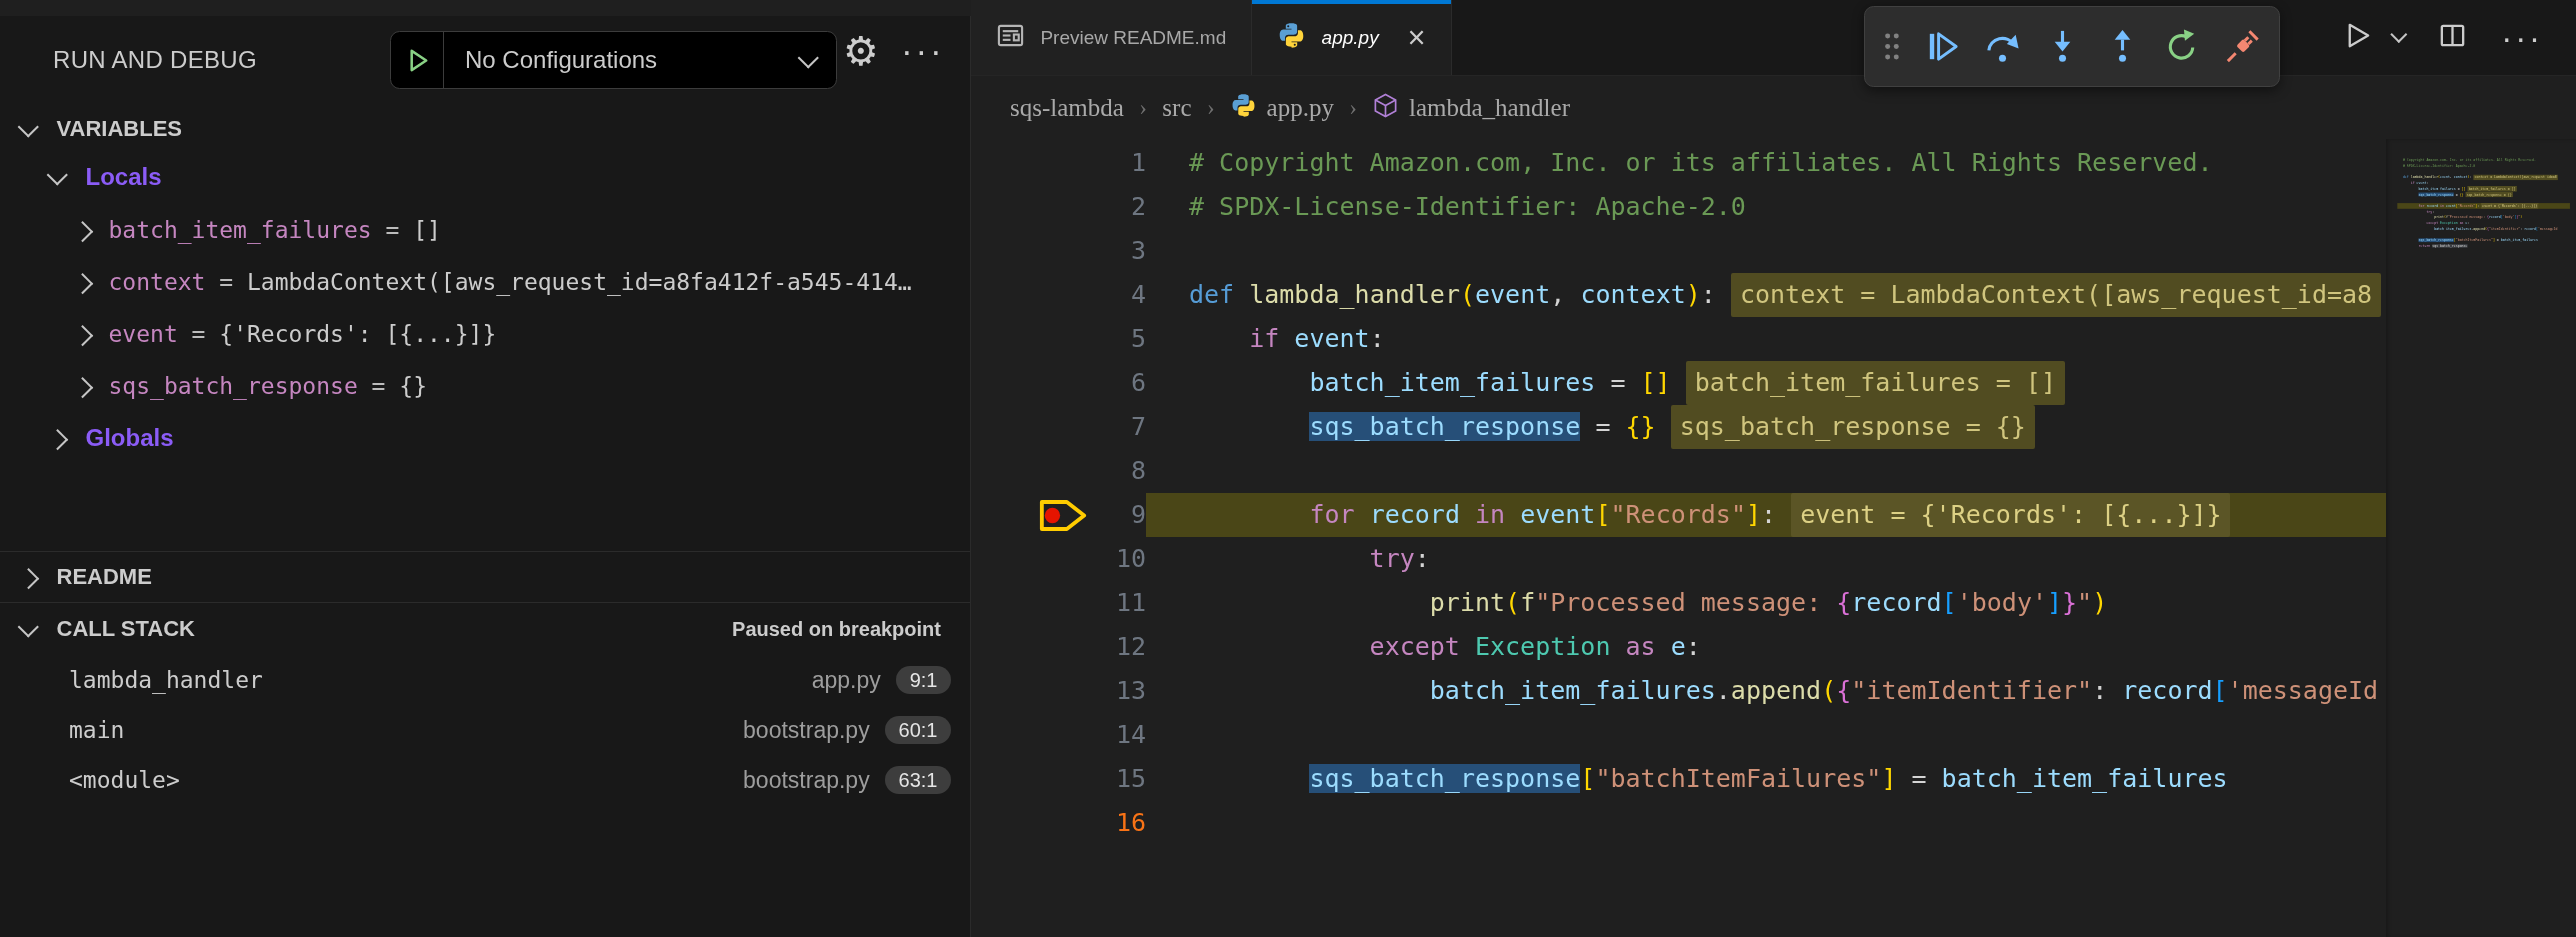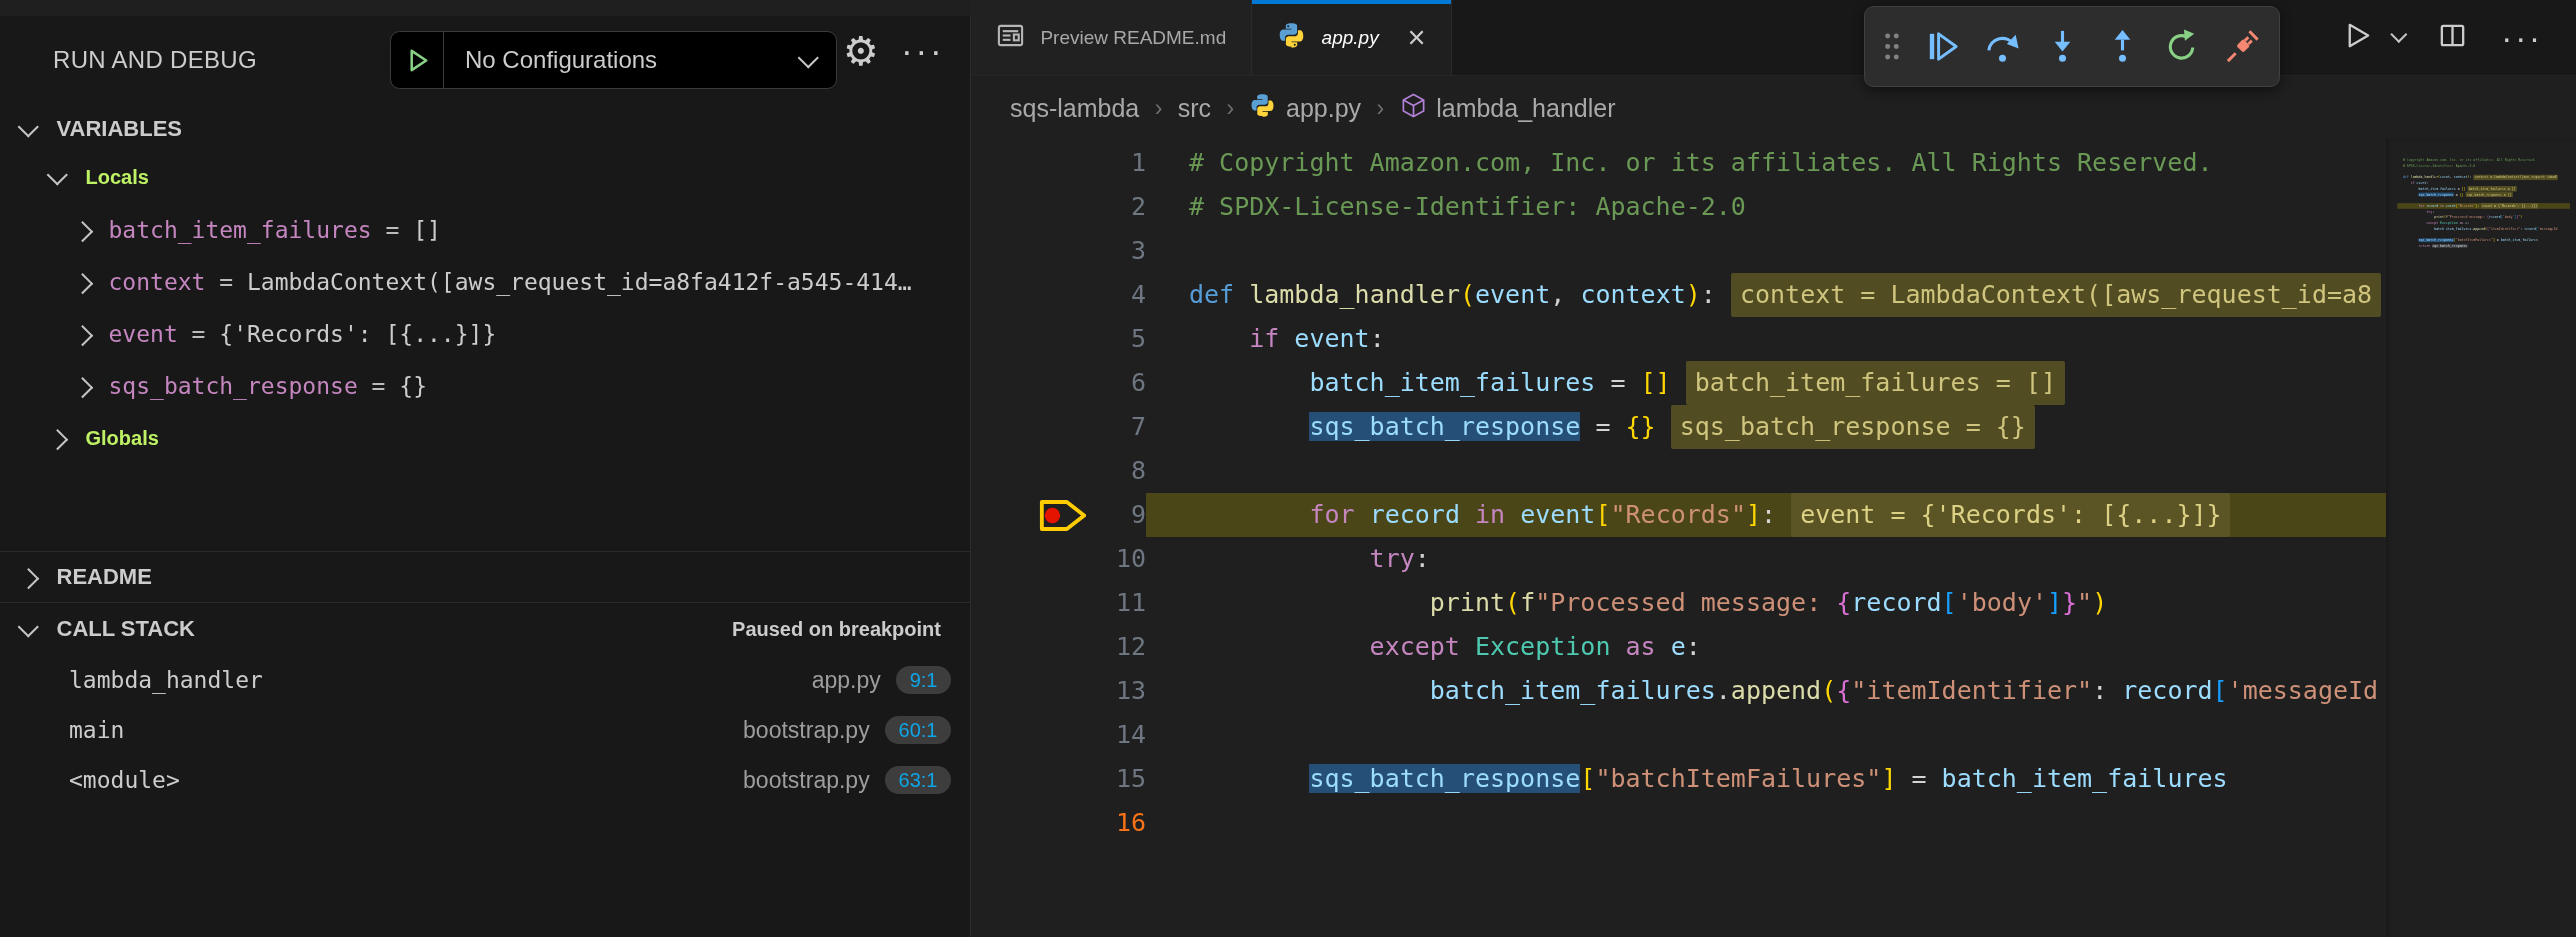--- a/index.html
+++ b/index.html
@@ -18,56 +18,56 @@
   .cfg-chev{width:56px;display:flex;align-items:center;justify-content:center;}
   .gear{position:absolute;left:843px;top:11.6px;font-size:40px;color:#cdcdcd;cursor:pointer;font-family:"DejaVu Sans",sans-serif;}
   .runbar-more{position:absolute;left:901px;top:15.4px;font-size:35px;letter-spacing:2.9px;color:#cdcdcd;cursor:pointer;}
 
   .chev{display:inline-block;width:12.5px;height:12.5px;border-right:2.5px solid #c5c5c5;border-bottom:2.5px solid #c5c5c5;}
   .chev.down{transform:rotate(45deg) translate(-1.9px,-1.9px);}
   .chev.right{transform:rotate(-45deg) translate(-1px,1px);}
 
   .pane-header{flex:none;display:flex;align-items:center;gap:21px;font-size:22px;font-weight:bold;color:#cccccc;padding-left:21px;}
   .hdr-vars{height:42px;}
-  .scope-row{flex:none;display:flex;align-items:center;gap:21px;font-size:20px;font-weight:bold;color:#bef264;padding-left:50px;cursor:pointer;}
+  .scope-row{flex:none;display:flex;align-items:center;gap:21px;font-size:24px;font-weight:bold;color:#8b5cf6;padding-left:50px;cursor:pointer;}
   .scope-locals{height:54px;}
   .scope-globals{height:52px;}
   .var-row{flex:none;height:52px;display:flex;align-items:center;gap:19px;padding-left:75px;
            font-family:"DejaVu Sans Mono",monospace;font-size:23px;cursor:pointer;white-space:nowrap;overflow:hidden;}
   .var-name{color:#c586c0;}
   .var-eq{color:#bbbbbb;}
   .var-val{color:#cccccc;}
   .sb-spacer{flex:none;height:87px;}
   .hdr-watch{height:50px;border-top:1px solid #2b2b2b;cursor:pointer;}
   .hdr-cs{height:52px;border-top:1px solid #2b2b2b;cursor:pointer;position:relative;}
   .cs-status{position:absolute;right:29px;top:0;height:100%;display:flex;align-items:center;
              font-size:20px;font-weight:bold;color:#cccccc;}
   .frame-row{flex:none;height:50px;display:flex;align-items:center;padding:0 19px 0 69px;cursor:pointer;}
   .frame-name{font-family:"DejaVu Sans Mono",monospace;font-size:23px;color:#cccccc;}
   .frame-right{margin-left:auto;display:flex;align-items:center;gap:15.4px;}
   .frame-file{font-size:23px;color:#9d9d9d;}
-  .frame-badge{background:#3d3d3d;border-radius:15.4px;padding:2.9px 13.5px;font-size:20px;color:#0ea5e9;}
+  .frame-badge{background:#3d3d3d;border-radius:15.4px;padding:2.9px 13.5px;font-size:20px;color:#e5e5e5;}
   .sb-bottom{flex:1;}
 
   
   .editor{position:absolute;left:971px;top:0;width:1605px;height:938px;background:#1f1f1f;}
   .tabbar{position:absolute;left:0;top:0;width:100%;height:75px;background:#181818;
           border-bottom:1px solid #252525;display:flex;align-items:stretch;}
   .tab{display:flex;align-items:center;gap:15.4px;padding:0 25px;cursor:pointer;position:relative;}
   .tab-inactive{background:#212121;border-right:1px solid #2b2b2b;color:#a8a8a8;}
   .tab-active{background:#1f1f1f;border-right:1px solid #2b2b2b;color:#e8e8e8;}
   .tab-active::before{content:"";position:absolute;left:0;top:0;right:0;height:3.9px;background:#0078d4;}
   .tab-label{font-size:19px;white-space:nowrap;}
   .tab-active .tab-label{font-style:italic;color:#ffffff;}
   .tab-close{font-size:31px;color:#cccccc;margin-left:13.5px;cursor:pointer;line-height:1;}
   .editor-actions{margin-left:auto;display:flex;align-items:center;gap:33px;padding-right:33px;}
   .ea-more{font-size:33px;letter-spacing:2.9px;color:#cdcdcd;cursor:pointer;}
 
   .breadcrumb{position:absolute;left:0;top:76px;width:1405px;height:64px;display:flex;align-items:center;
-              gap:15.4px;padding-left:39px;font-size:25px;color:#a9a9a9;white-space:nowrap;}
+              gap:15.4px;padding-left:39px;font-size:25px;color:#a9a9a9;white-space:nowrap;font-family:Liberation Serif, serif;}
   .bc-sep{color:#6e6e6e;font-size:23px;}
   .bc-seg{display:flex;align-items:center;gap:9.6px;cursor:pointer;}
 
   .code{position:absolute;left:0;top:141px;width:1415px;}
   .line{display:flex;height:44px;font-family:"DejaVu Sans Mono",monospace;font-size:25px;line-height:44px;white-space:pre;}
   .gutter{flex:none;width:175px;display:flex;}
   .bp-zone{flex:none;width:110px;position:relative;cursor:pointer;}
   .bp-zone svg{position:absolute;left:67px;top:4.8px;}
   .ln{flex:none;width:65px;text-align:right;color:#6e7681;}
   .ln.active{color:#f97316;}

